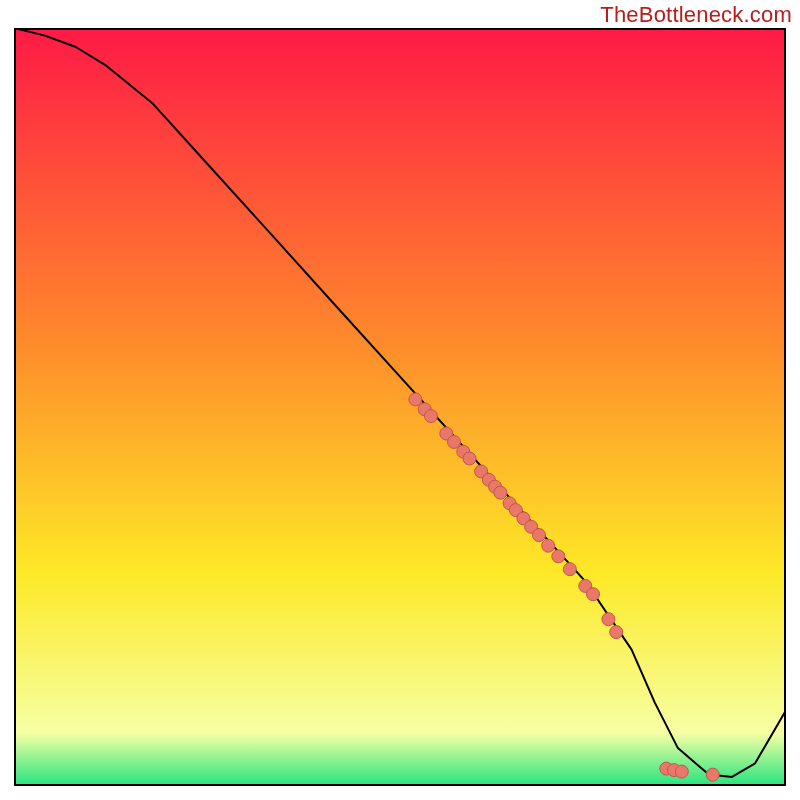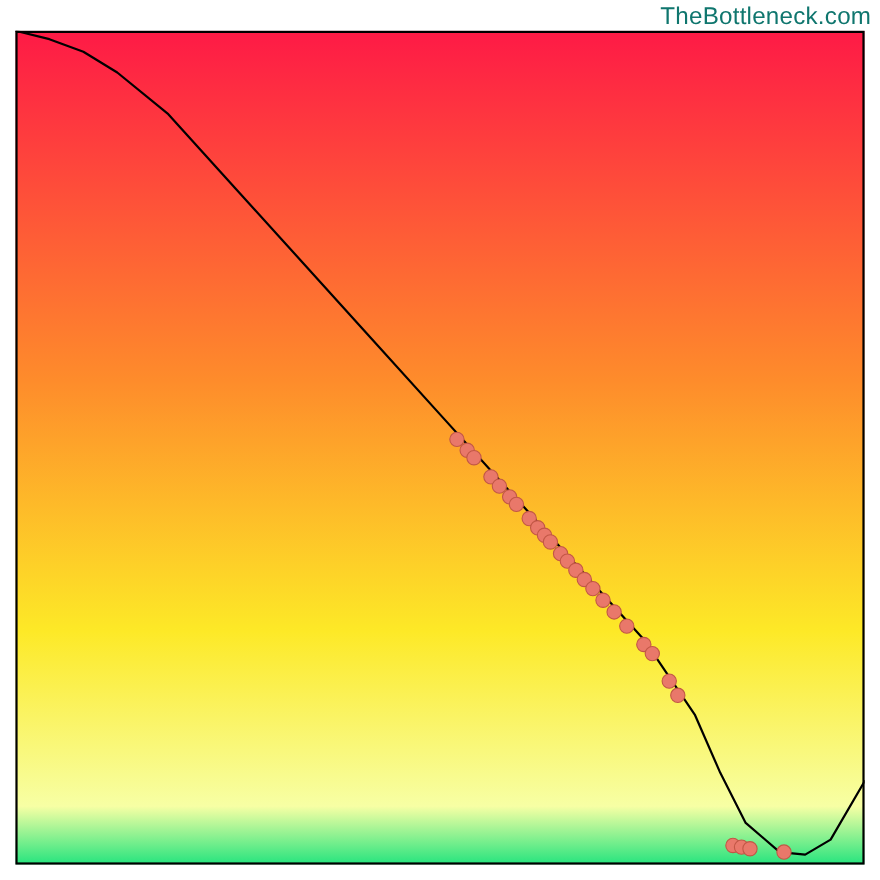--- a/index.html
+++ b/index.html
@@ -15,21 +15,21 @@
     width: 800px;
     height: 800px;
     background: #ffffff;
   }
   .watermark {
     position: absolute;
     top: 2px;
     right: 8px;
     font-size: 22px;
     font-weight: 400;
-    color: #0f766e;
+    color: #b91c1c;
     letter-spacing: 0.2px;
     z-index: 10;
     user-select: none;
   }
   .plot {
     position: absolute;
     left: 14px;
     top: 28px;
     width: 772px;   
     height: 758px;  

